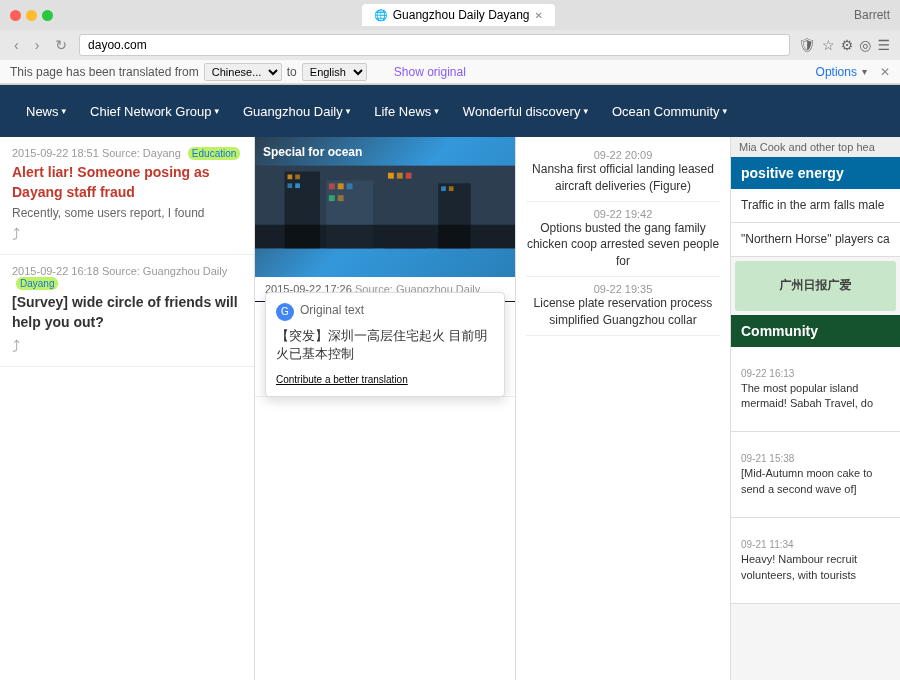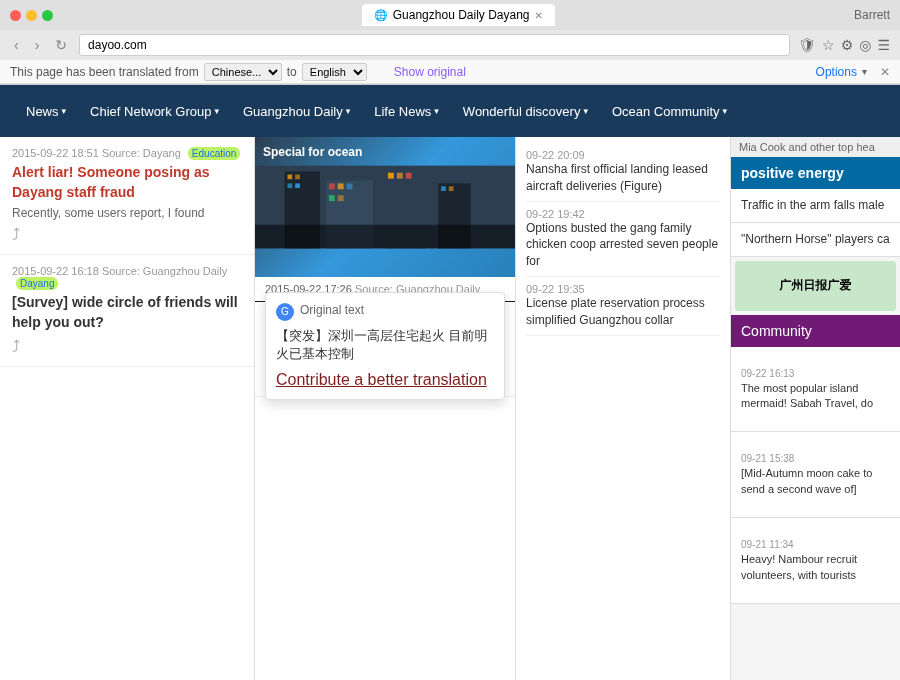--- a/index.html
+++ b/index.html
@@ -47,36 +47,36 @@
     .feature-caption { padding: 6px 10px; font-size: 11px; color: #666; border-bottom: 1px solid #0f172a; }
     .feature-caption .src { color: #999; }
     .center-news { padding: 8px 10px; border-bottom: 1px solid #eee; }
     .center-news-tag { background: #e8f0fe; color: #1a73e8; font-size: 10px; padding: 1px 4px; border-radius: 2px; margin-bottom: 4px; display: inline-block; }
     .center-news-title { color: #c0392b; font-size: 14px; font-weight: bold; line-height: 1.4; }
 
     
     .tooltip-popup { position: absolute; top: 155px; left: 10px; right: 10px; background: white; border: 1px solid #ddd; border-radius: 4px; box-shadow: 0 4px 12px rgba(0,0,0,0.15); z-index: 100; padding: 10px; }
     .tooltip-original { font-size: 12px; color: #666; margin-bottom: 4px; }
     .tooltip-text-cn { font-size: 13px; color: #333; margin-bottom: 8px; }
-    .tooltip-contribute { color: #7f1d1d; font-size: 16px; text-decoration: underline; cursor: pointer; }
+    .tooltip-contribute { color: #000000; font-size: 10px; text-decoration: underline; cursor: pointer; }
     .tooltip-google-icon { display: inline-block; width: 18px; height: 18px; background: #4285f4; border-radius: 50%; color: white; font-size: 10px; text-align: center; line-height: 18px; margin-right: 6px; vertical-align: middle; }
 
     
     .right-news-col { width: 215px; border-left: 1px solid #ddd; background: white; overflow: hidden; }
-    .news-list { padding: 6px 10px; }
+    .news-list { padding: 6px 10px; text-align: center; }
     .news-item { padding: 6px 0; border-bottom: 1px solid #eee; }
     .news-time { font-size: 11px; color: #999; }
     .news-title { font-size: 12px; color: #333; line-height: 1.4; }
 
     
     .sidebar-right { width: 170px; background: #f5f5f5; border-left: 1px solid #ddd; overflow: hidden; }
     .positive-energy { background: #0369a1; color: white; padding: 8px 10px; font-size: 14px; font-weight: bold; }
     .pe-item { padding: 8px 10px; border-bottom: 1px solid #ddd; font-size: 12px; color: #333; line-height: 1.4; background: white; }
     .ad-banner { background: #c8e6c9; padding: 8px; text-align: center; margin: 4px; border-radius: 3px; height: 50px; display: flex; align-items: center; justify-content: center; overflow: hidden; }
-    .community-header { background: #701a75; color: white; padding: 8px 10px; font-size: 14px; font-weight: normal; }
+    .community-header { background: #14532d; color: white; padding: 8px 10px; font-size: 14px; font-weight: bold; }
     .community-item { padding: 20px 10px; border-bottom: 1px solid #ddd; font-size: 11px; color: #333; line-height: 1.4; background: white; }
     .comm-time { color: #999; font-size: 10px; }
   </style>
 </head>
 <body>
 
 <div class="browser-chrome">
   <div class="title-bar">
     <div class="traffic-lights">
       <div class="light light-red"></div>
@@ -241,21 +241,21 @@
   </div>
 
   <div class="sidebar-right">
     <div style="background:#eee; padding:4px 8px; font-size:11px; color:#666; overflow:hidden; white-space:nowrap;">Mia Cook and other top hea</div>
 
     <div class="positive-energy">positive energy</div>
     <div class="pe-item">Traffic in the arm falls male</div>
     <div class="pe-item">"Northern Horse" players ca</div>
 
     <div class="ad-banner">
-      <span style="color:#000000; font-weight:bold; font-size:12px;">广州日报广爱</span>
+      <span style="color:#404040; font-weight:bold; font-size:12px;">广州日报广爱</span>
     </div>
 
     <div class="community-header">Community</div>
     <div class="community-item">
       <div class="comm-time">09-22 16:13</div>
       <div>The most popular island mermaid! Sabah Travel, do</div>
     </div>
     <div class="community-item">
       <div class="comm-time">09-21 15:38</div>
       <div>[Mid-Autumn moon cake to send a second wave of]</div>

